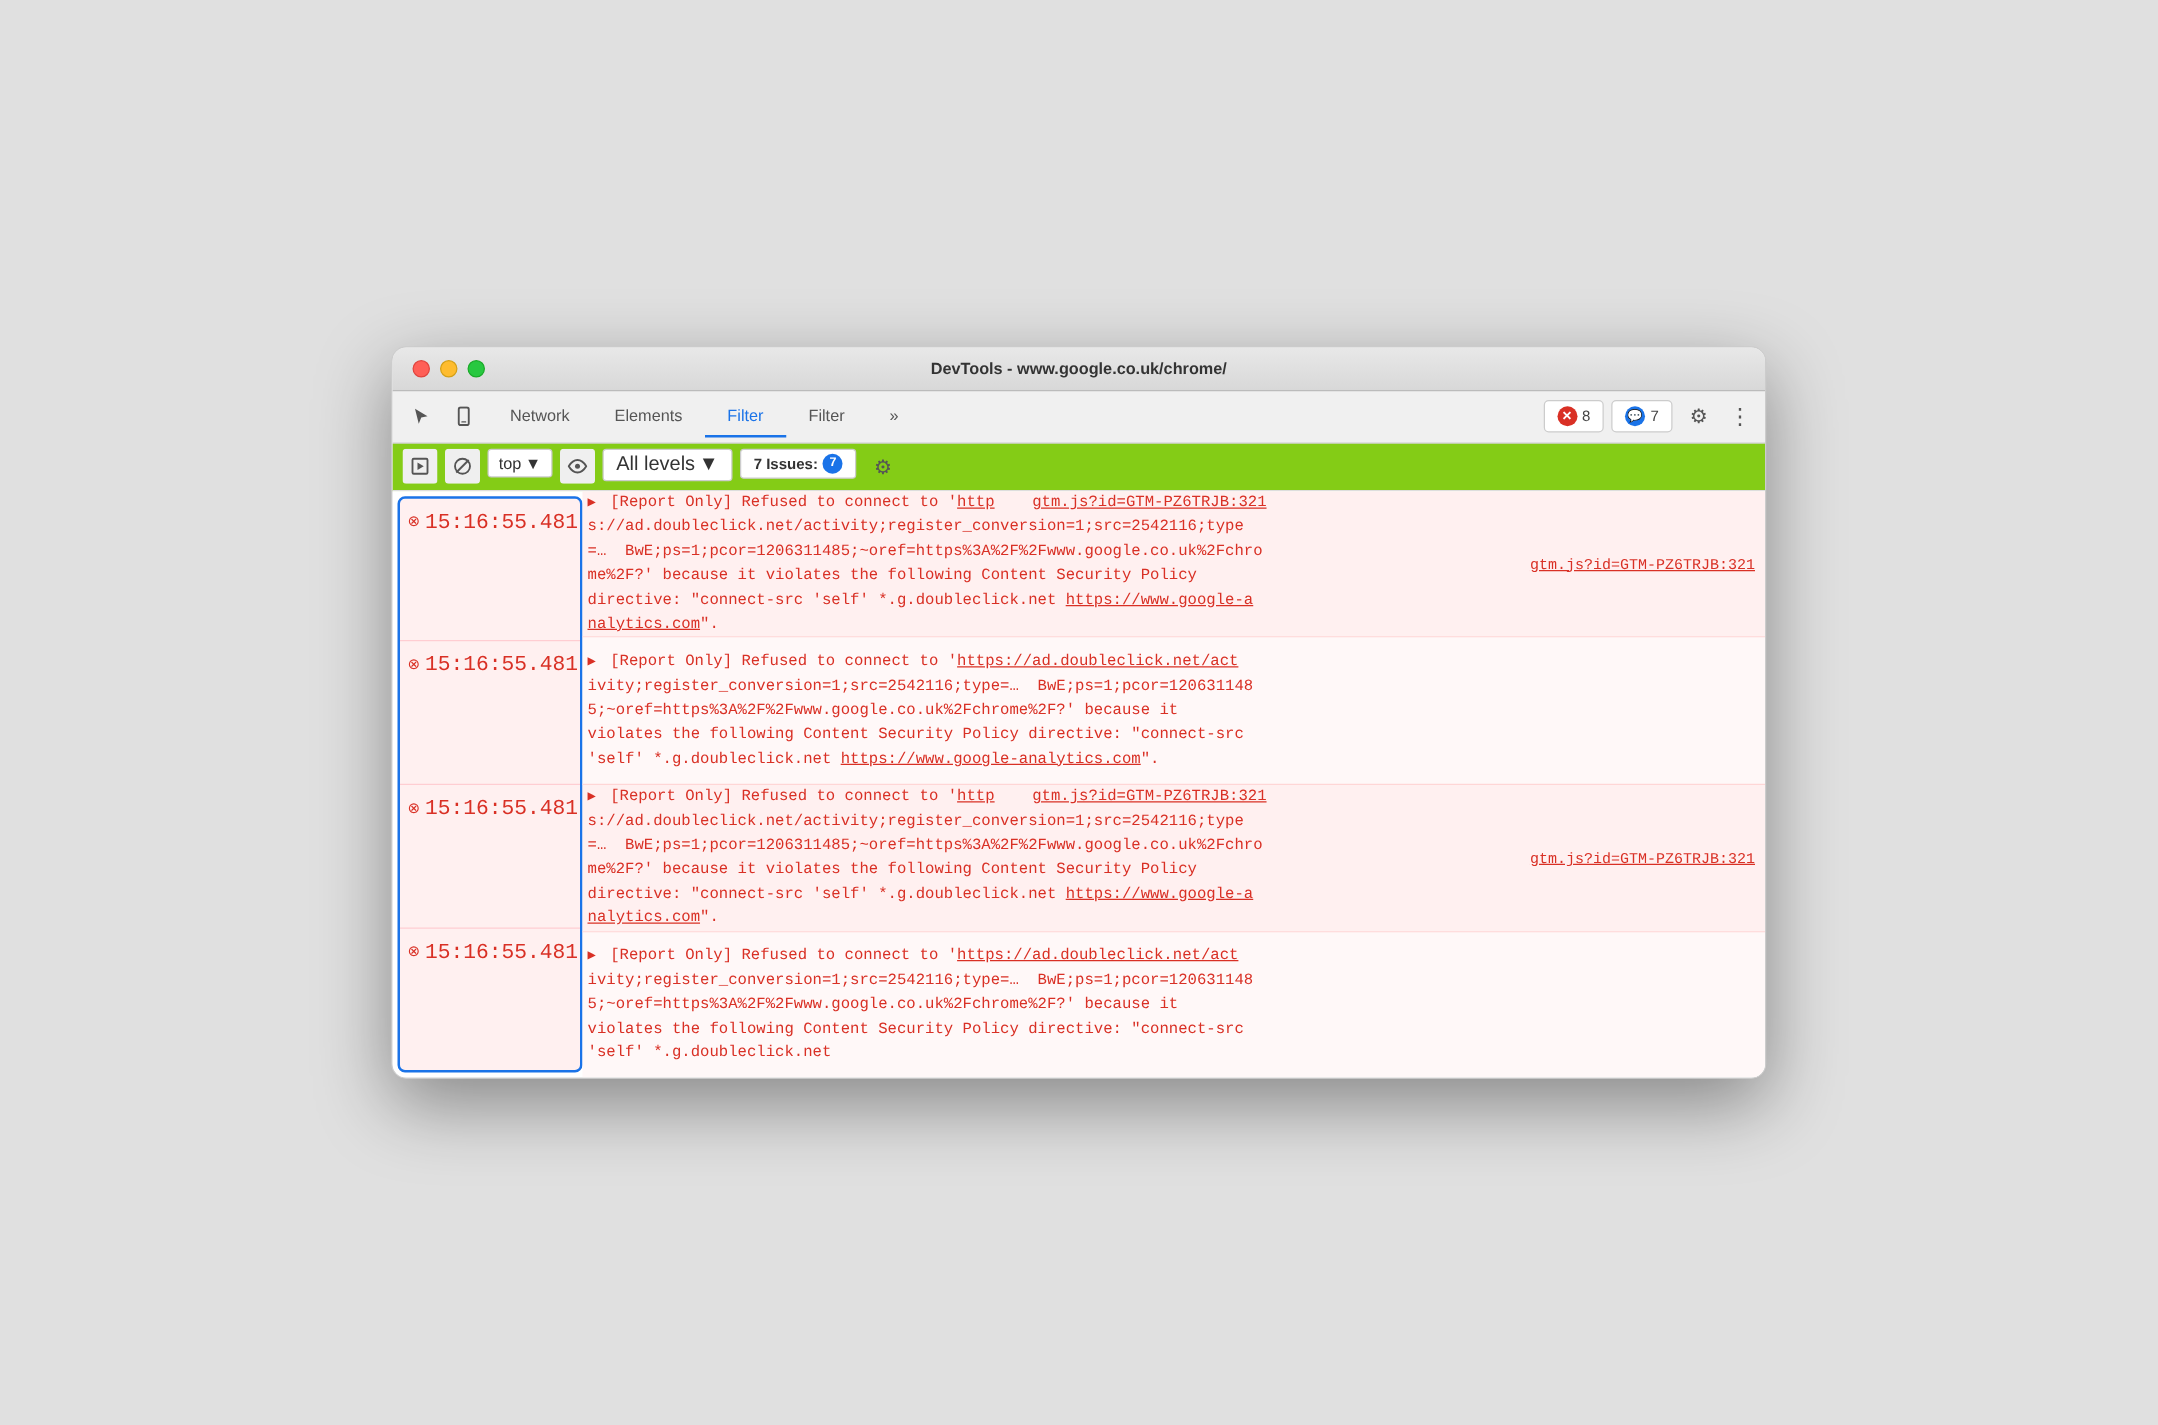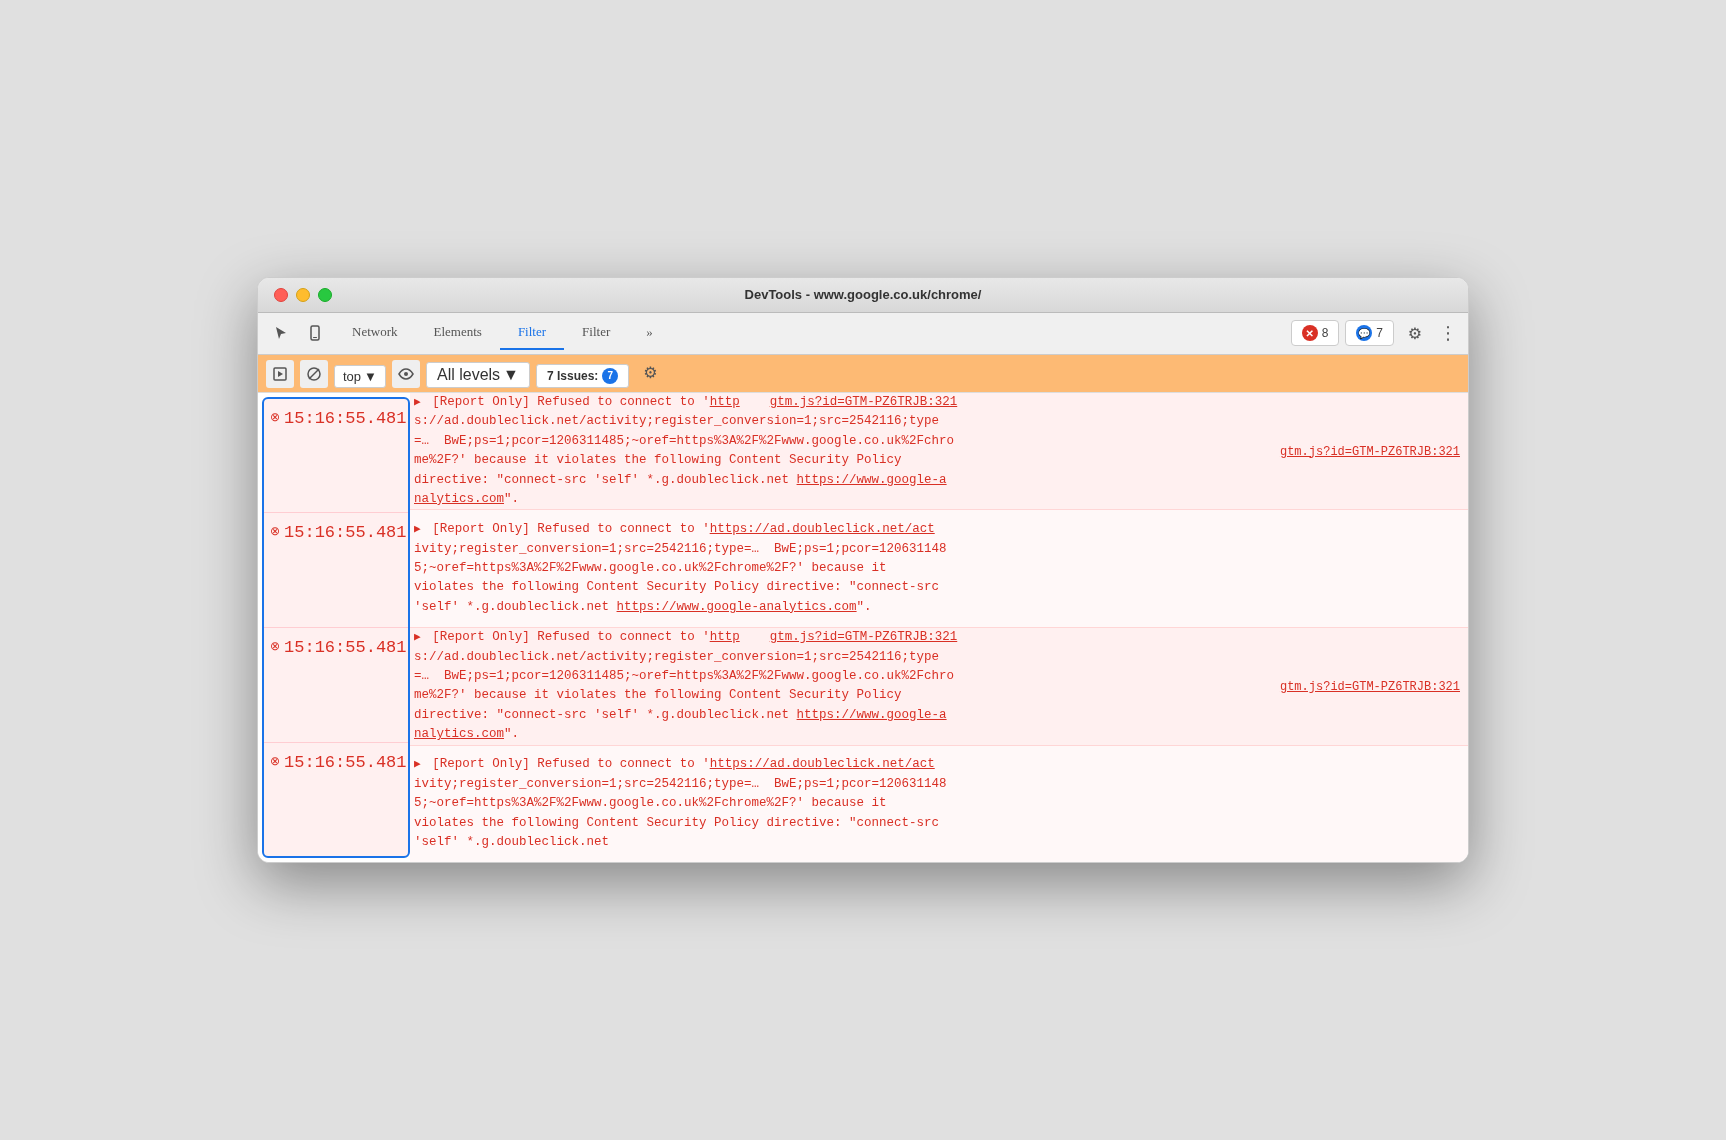--- a/index.html
+++ b/index.html
@@ -5,21 +5,21 @@
     * { box-sizing: border-box; margin: 0; padding: 0; }
     body {
       background: #e0e0e0;
       display: flex;
       justify-content: center;
       align-items: center;
       min-height: 100vh;
       font-family: -apple-system, BlinkMacSystemFont, 'Helvetica Neue', Arial, sans-serif;
     }
     .window {
-      width: 1212px;
+      width: 1100px;
       background: #f5f5f5;
       border-radius: 12px;
       box-shadow: 0 20px 60px rgba(0,0,0,0.4);
       overflow: hidden;
       border: 1px solid #ccc;
     }
     
     .title-bar {
       background: linear-gradient(to bottom, #e8e8e8, #d8d8d8);
       border-bottom: 1px solid #bbb;
@@ -71,21 +71,20 @@
       color: #444;
       font-size: 16px;
       background: none;
       border: none;
     }
     .tab-row {
       display: flex;
       align-items: center;
       flex: 1;
       gap: 0;
-      font-family: Liberation Serif, serif;
     }
     .tab {
       padding: 8px 18px;
       font-size: 13px;
       color: #555;
       cursor: pointer;
       border-bottom: 2px solid transparent;
       white-space: nowrap;
     }
     .tab.active {
@@ -139,25 +138,25 @@
       display: flex;
       align-items: center;
       justify-content: center;
       cursor: pointer;
       color: #555;
       font-size: 18px;
       letter-spacing: 0;
     }
     
     .console-toolbar {
-      background: #fdba74;
+      background: #84cc16;
       border-bottom: 1px solid #ddd;
       padding: 4px 8px;
       display: flex;
-      align-items: flex-end;
+      align-items: flex-start;
       gap: 6px;
       height: 38px;
     }
     .console-icon-btn {
       width: 28px;
       height: 28px;
       display: flex;
       align-items: center;
       justify-content: center;
       border-radius: 3px;

